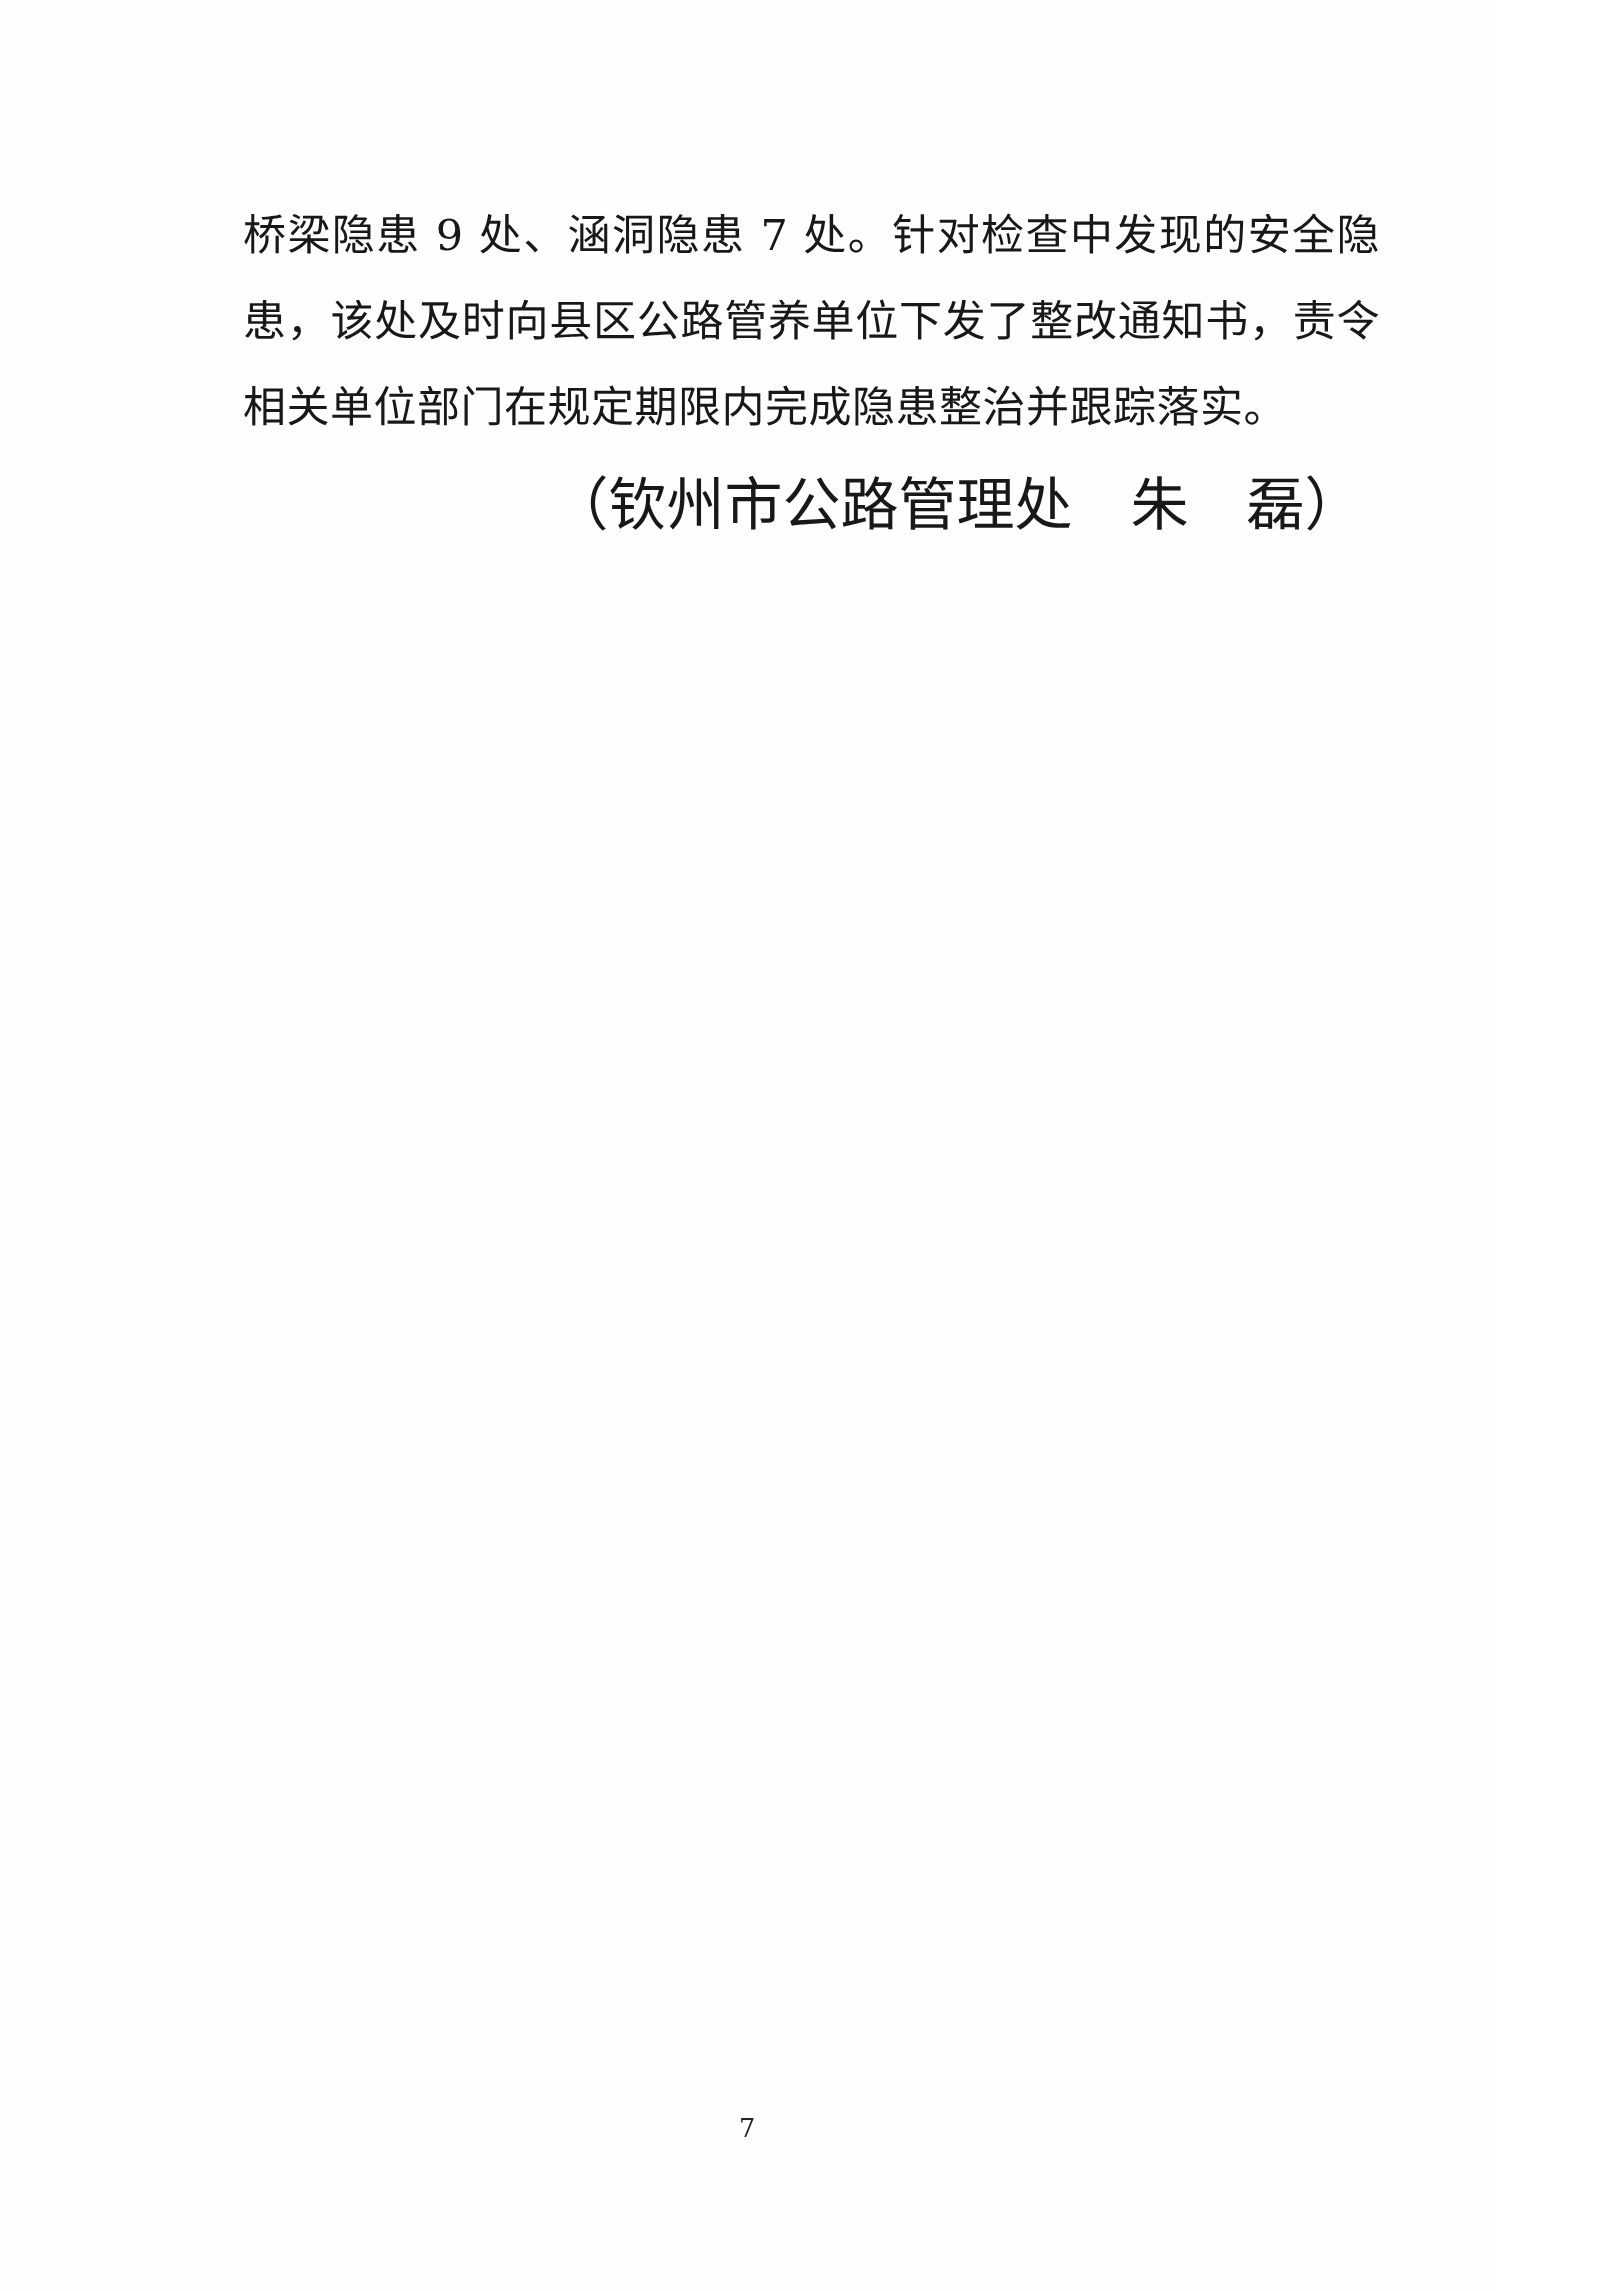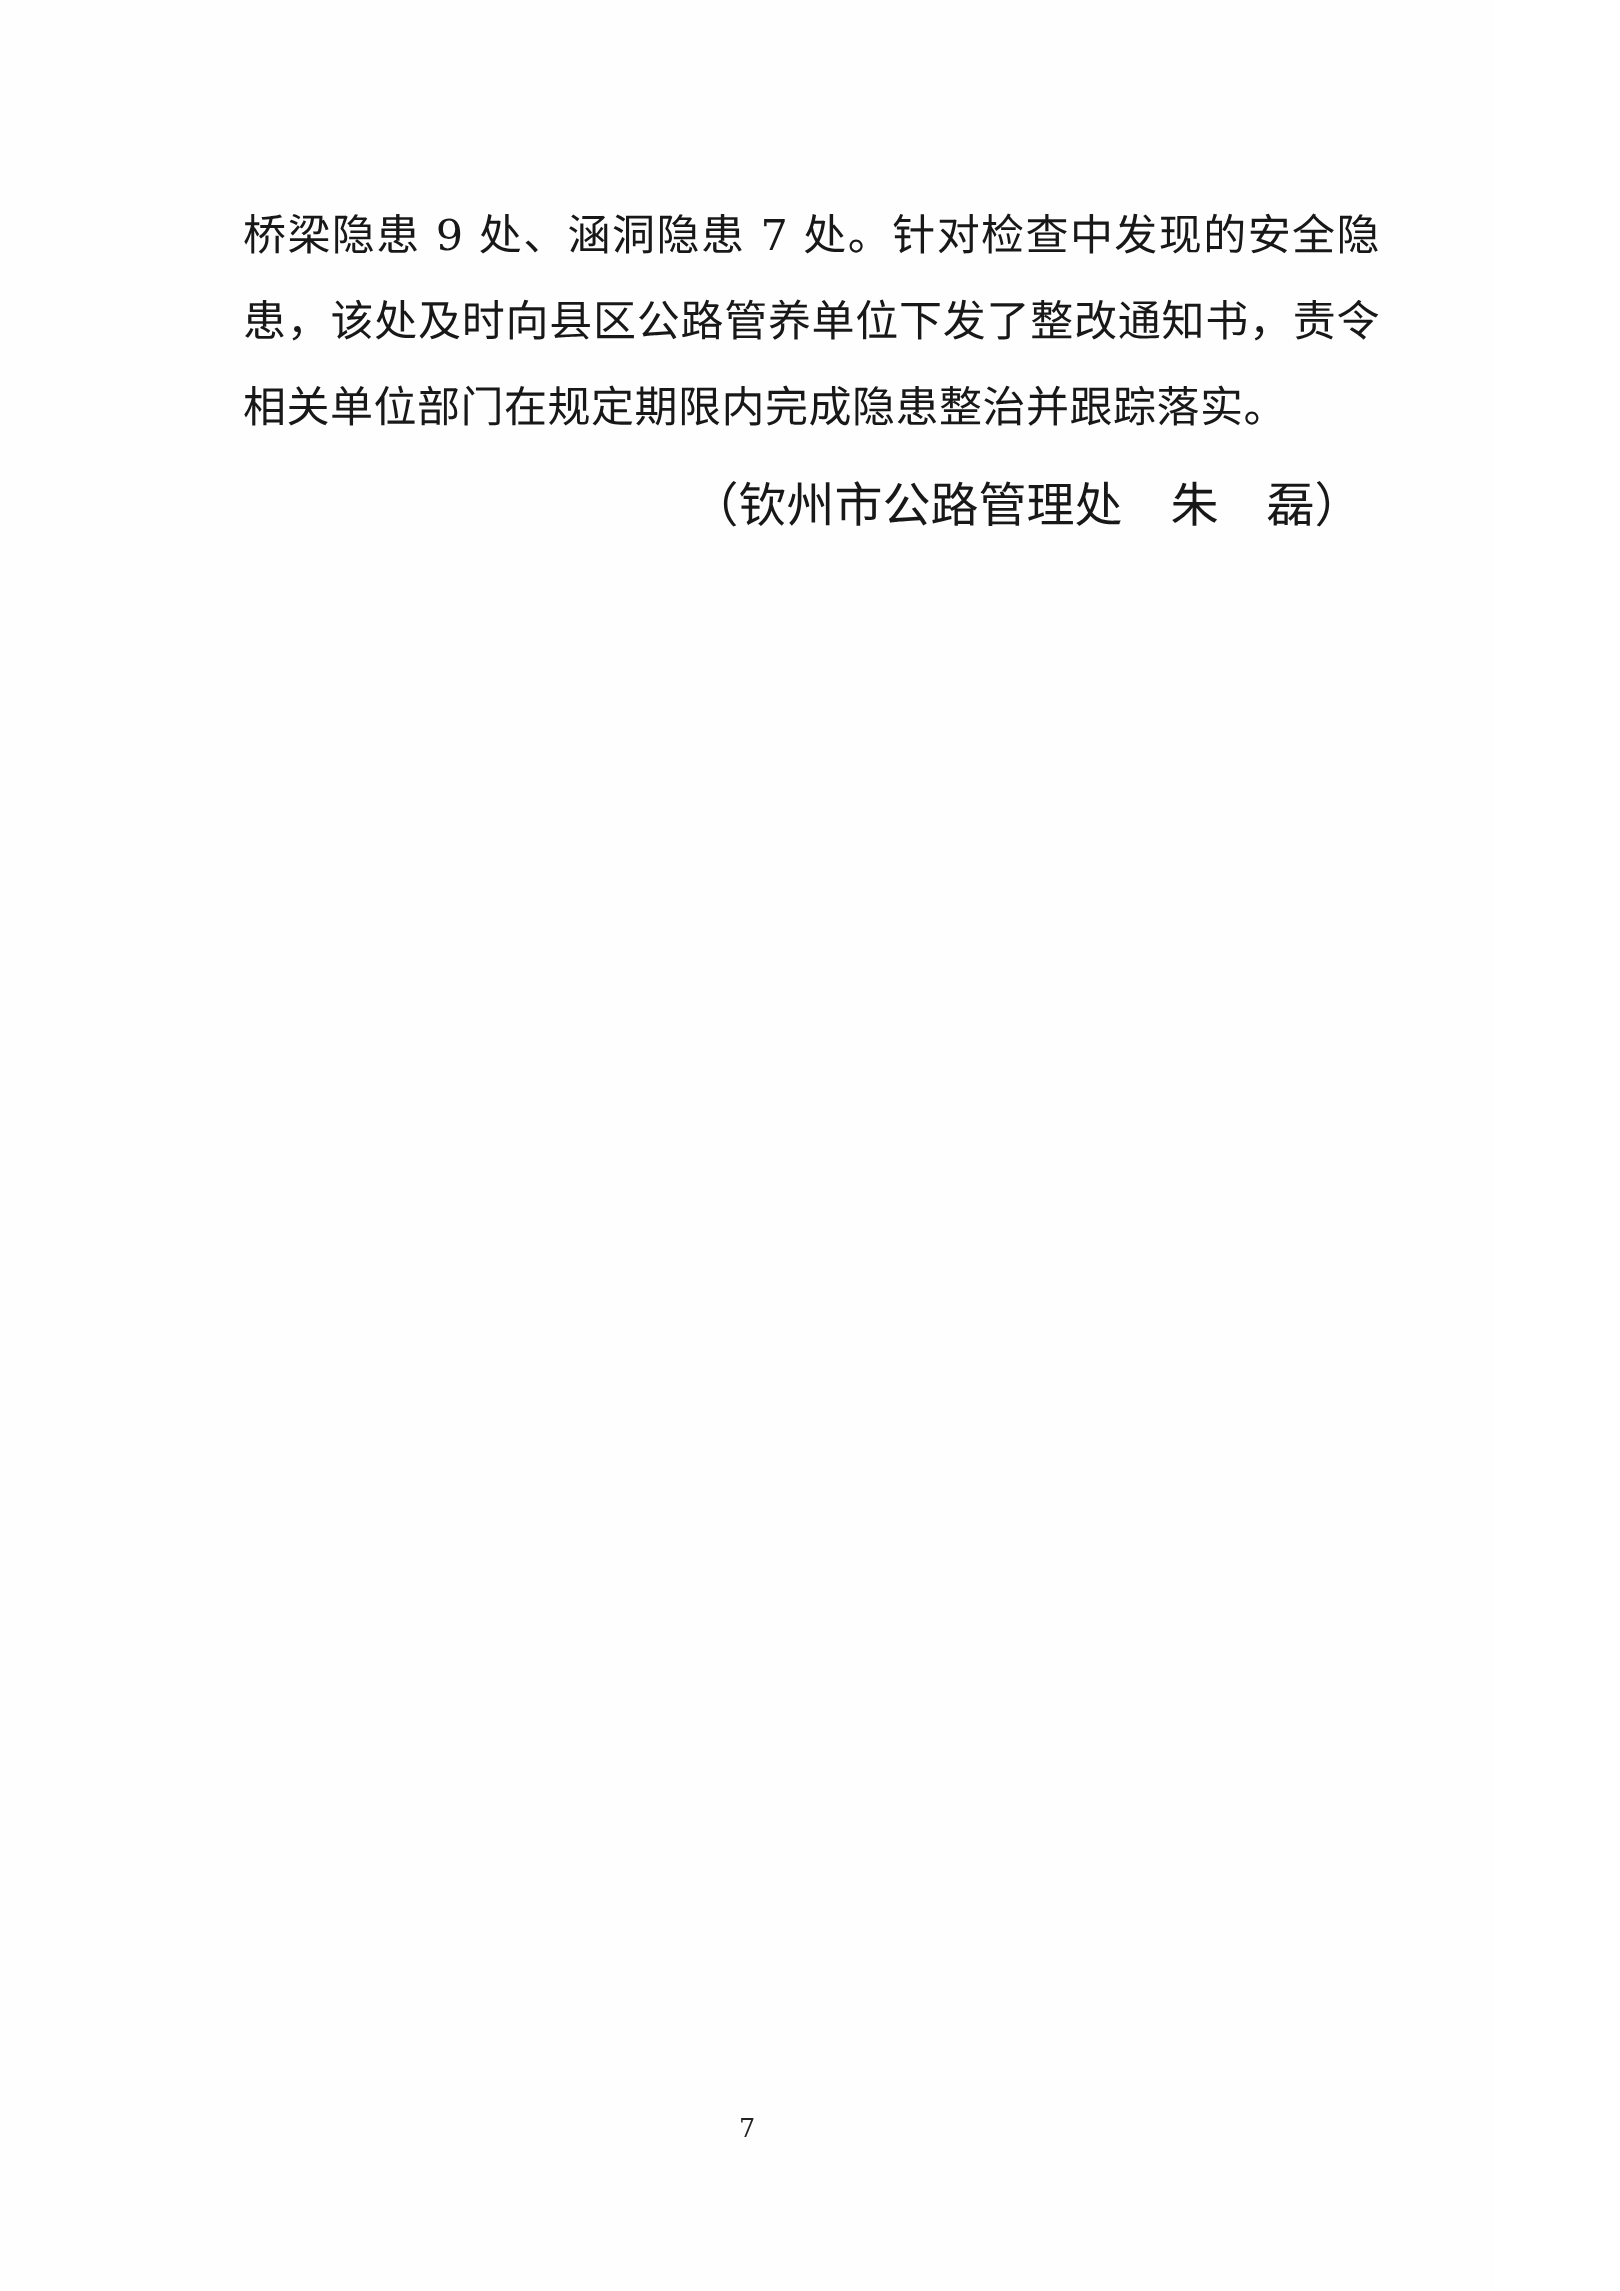--- a/index.html
+++ b/index.html
@@ -41,21 +41,21 @@
     margin: 0 0 0 0;
     color: #181818;
     font-family: "DejaVu Serif", "Liberation Serif", serif;
   }
 
   .para.indent {
     text-indent: 92px;
   }
 
   .signature {
-    font-size: 48px;
+    font-size: 58px;
     line-height: 86px;
     margin-top: 11.8px;
     text-align: right;
     padding-right: 17.6px;
     color: #181818;
     white-space: pre;
   }
 
   .page-number {
     position: absolute;

